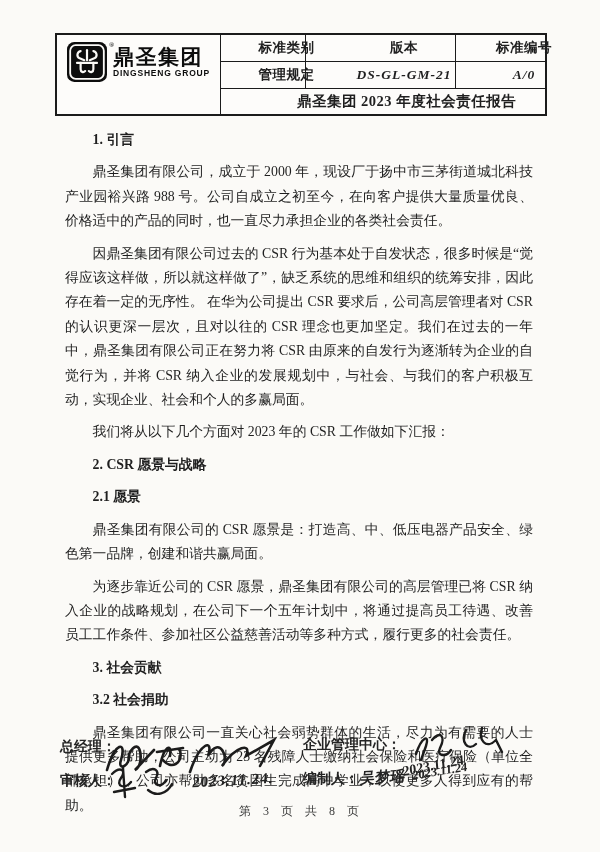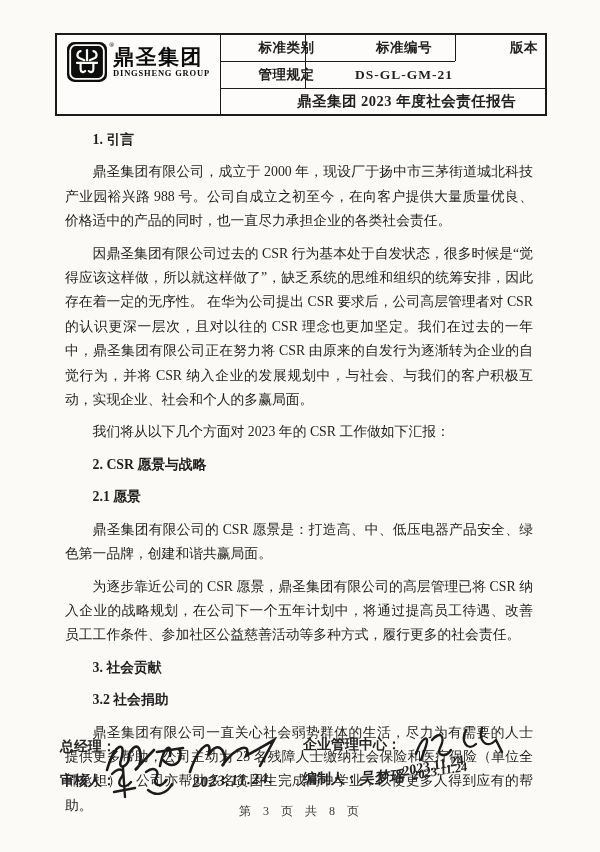--- a/index.html
+++ b/index.html
@@ -30,22 +30,22 @@
   .bt{border-top:1.5px solid #1b1b1b;}
   .logo-cell{grid-column:1;grid-row:1 / span 2;position:relative;gap:6px;}
   .logo-mark{width:40px;height:40px;flex:0 0 auto;}
   .tm{
     position:absolute;left:52px;top:6px;font-size:7px;font-weight:700;color:#111;
   }
   .logo-txt{display:flex;flex-direction:column;line-height:1;}
   .logo-cn{font-size:21px;font-weight:900;letter-spacing:1.5px;color:#0d0d0d;
     font-family:"Liberation Sans","DejaVu Sans",sans-serif;}
   .logo-en{font-size:8.5px;font-weight:700;letter-spacing:.8px;color:#0d0d0d;margin-top:2px;
-    font-family:Liberation Serif, serif;}
-  .code{font-family:"Liberation Serif","DejaVu Serif",serif;letter-spacing:1px;}
+    font-family:Liberation Sans, sans-serif;}
+  .code{font-family:"Liberation Serif","DejaVu Serif",serif;letter-spacing:1px;font-style:italic;}
   .title-cell{font-size:14.5px;text-align:center;}
   
   .content{
     position:absolute;left:57px;top:120px;width:484px;
     font-size:13.8px;line-height:24.4px;
   }
   .content p{margin:8px;text-align:justify;}
   .para{text-indent:2em;}
   .h{text-indent:2em;font-weight:bold;}
   
@@ -82,25 +82,26 @@
           <path d="M29,23 v7 c0,3 -3,4 -5,2"></path>
         </g>
       </svg>
       <span class="tm">®</span>
       <span class="logo-txt">
         <span class="logo-cn">鼎圣集团</span>
         <span class="logo-en">DINGSHENG GROUP</span>
       </span>
     </div>
     <div class="cell bl">标准类别</div>
+    <div class="cell bl">版本</div>
     <div class="cell bl">标准编号</div>
-    <div class="cell bl">版本</div>
 
     <div class="cell bl bt">管理规定</div>
     <div class="cell bl bt code">DS-GL-GM-21</div>
+    <div class="cell bl bt code">A/0</div>
 
     <div class="cell bt bl title-cell" style="grid-column:2 / span 3">鼎圣集团 2023 年度社会责任报告</div>
   </div>
 
   <div class="content">
     <p class="h">1. 引言</p>
     <p class="para">鼎圣集团有限公司，成立于 2000 年，现设厂于扬中市三茅街道城北科技产业园裕兴路 988 号。公司自成立之初至今，在向客户提供大量质量优良、 价格适中的产品的同时，也一直尽力承担企业的各类社会责任。</p>
     <p class="para">因鼎圣集团有限公司过去的 CSR 行为基本处于自发状态，很多时候是“觉得应该这样做，所以就这样做了”，缺乏系统的思维和组织的统筹安排，因此存在着一定的无序性。 在华为公司提出 CSR 要求后，公司高层管理者对 CSR 的认识更深一层次，且对以往的 CSR 理念也更加坚定。我们在过去的一年中，鼎圣集团有限公司正在努力将 CSR 由原来的自发行为逐渐转为企业的自觉行为，并将 CSR 纳入企业的发展规划中，与社会、与我们的客户积极互动，实现企业、社会和个人的多赢局面。</p>
     <p class="para">我们将从以下几个方面对 2023 年的 CSR 工作做如下汇报：</p>
     <p class="h">2. CSR 愿景与战略</p>

